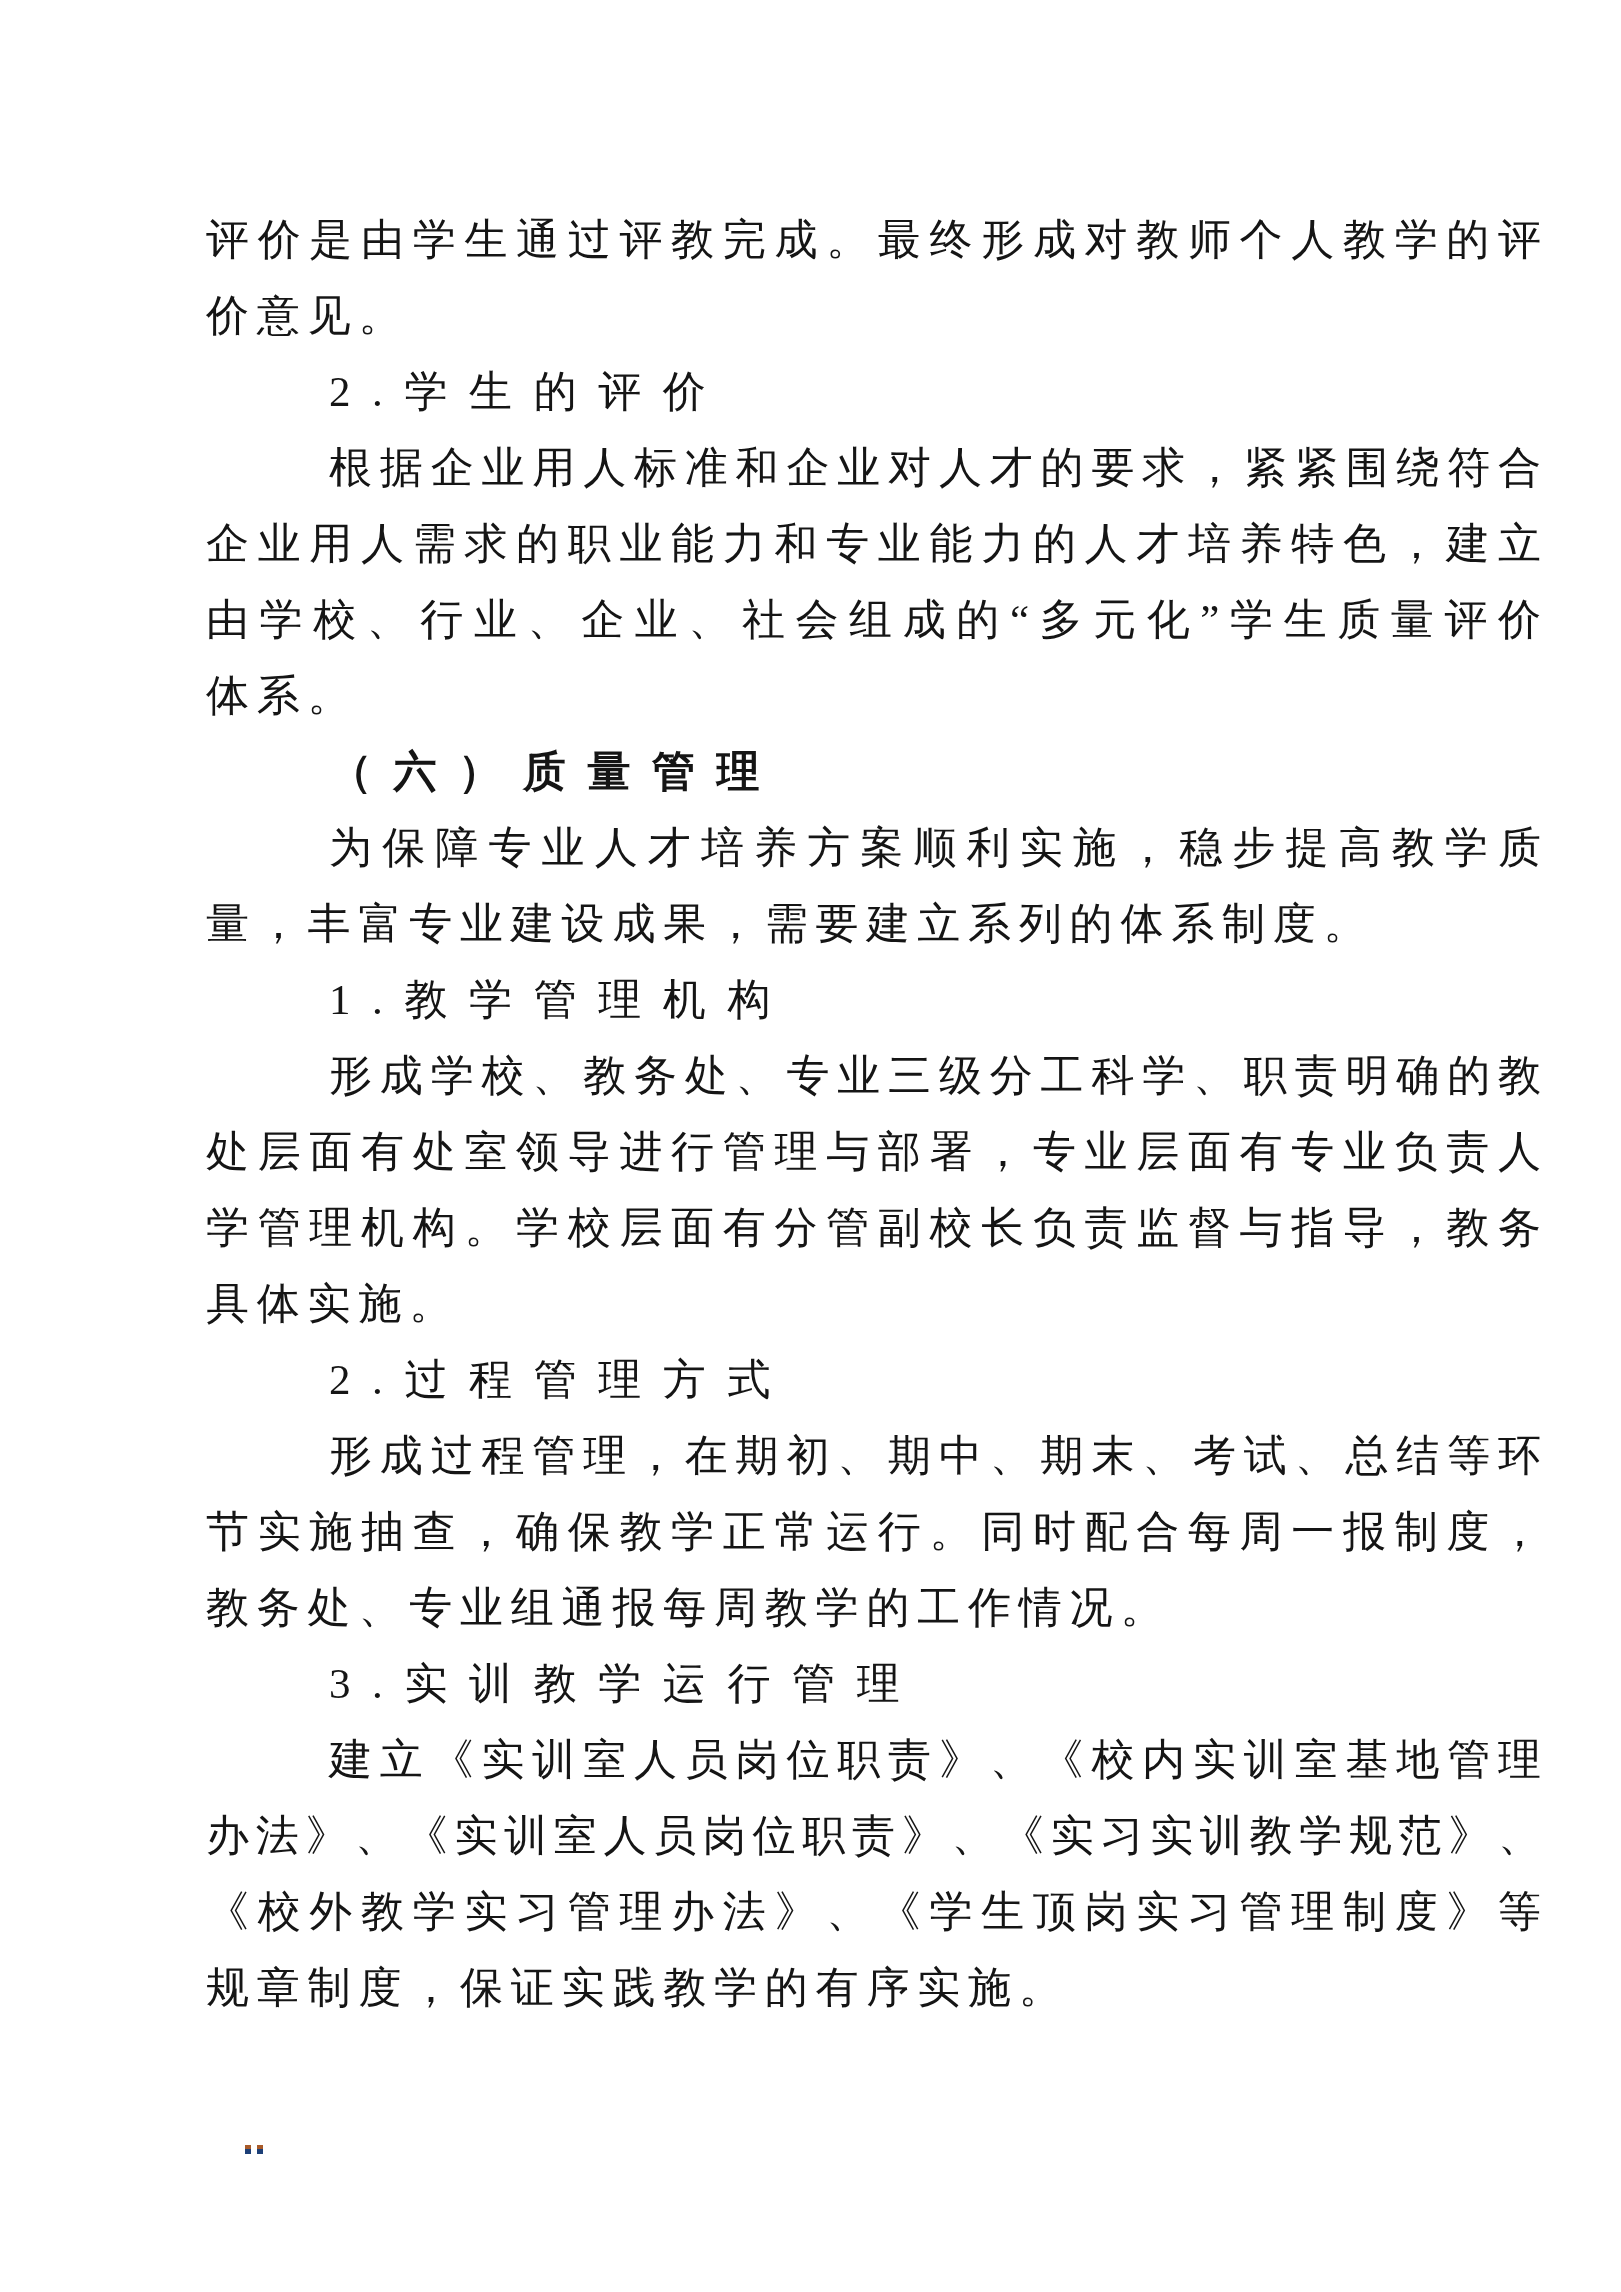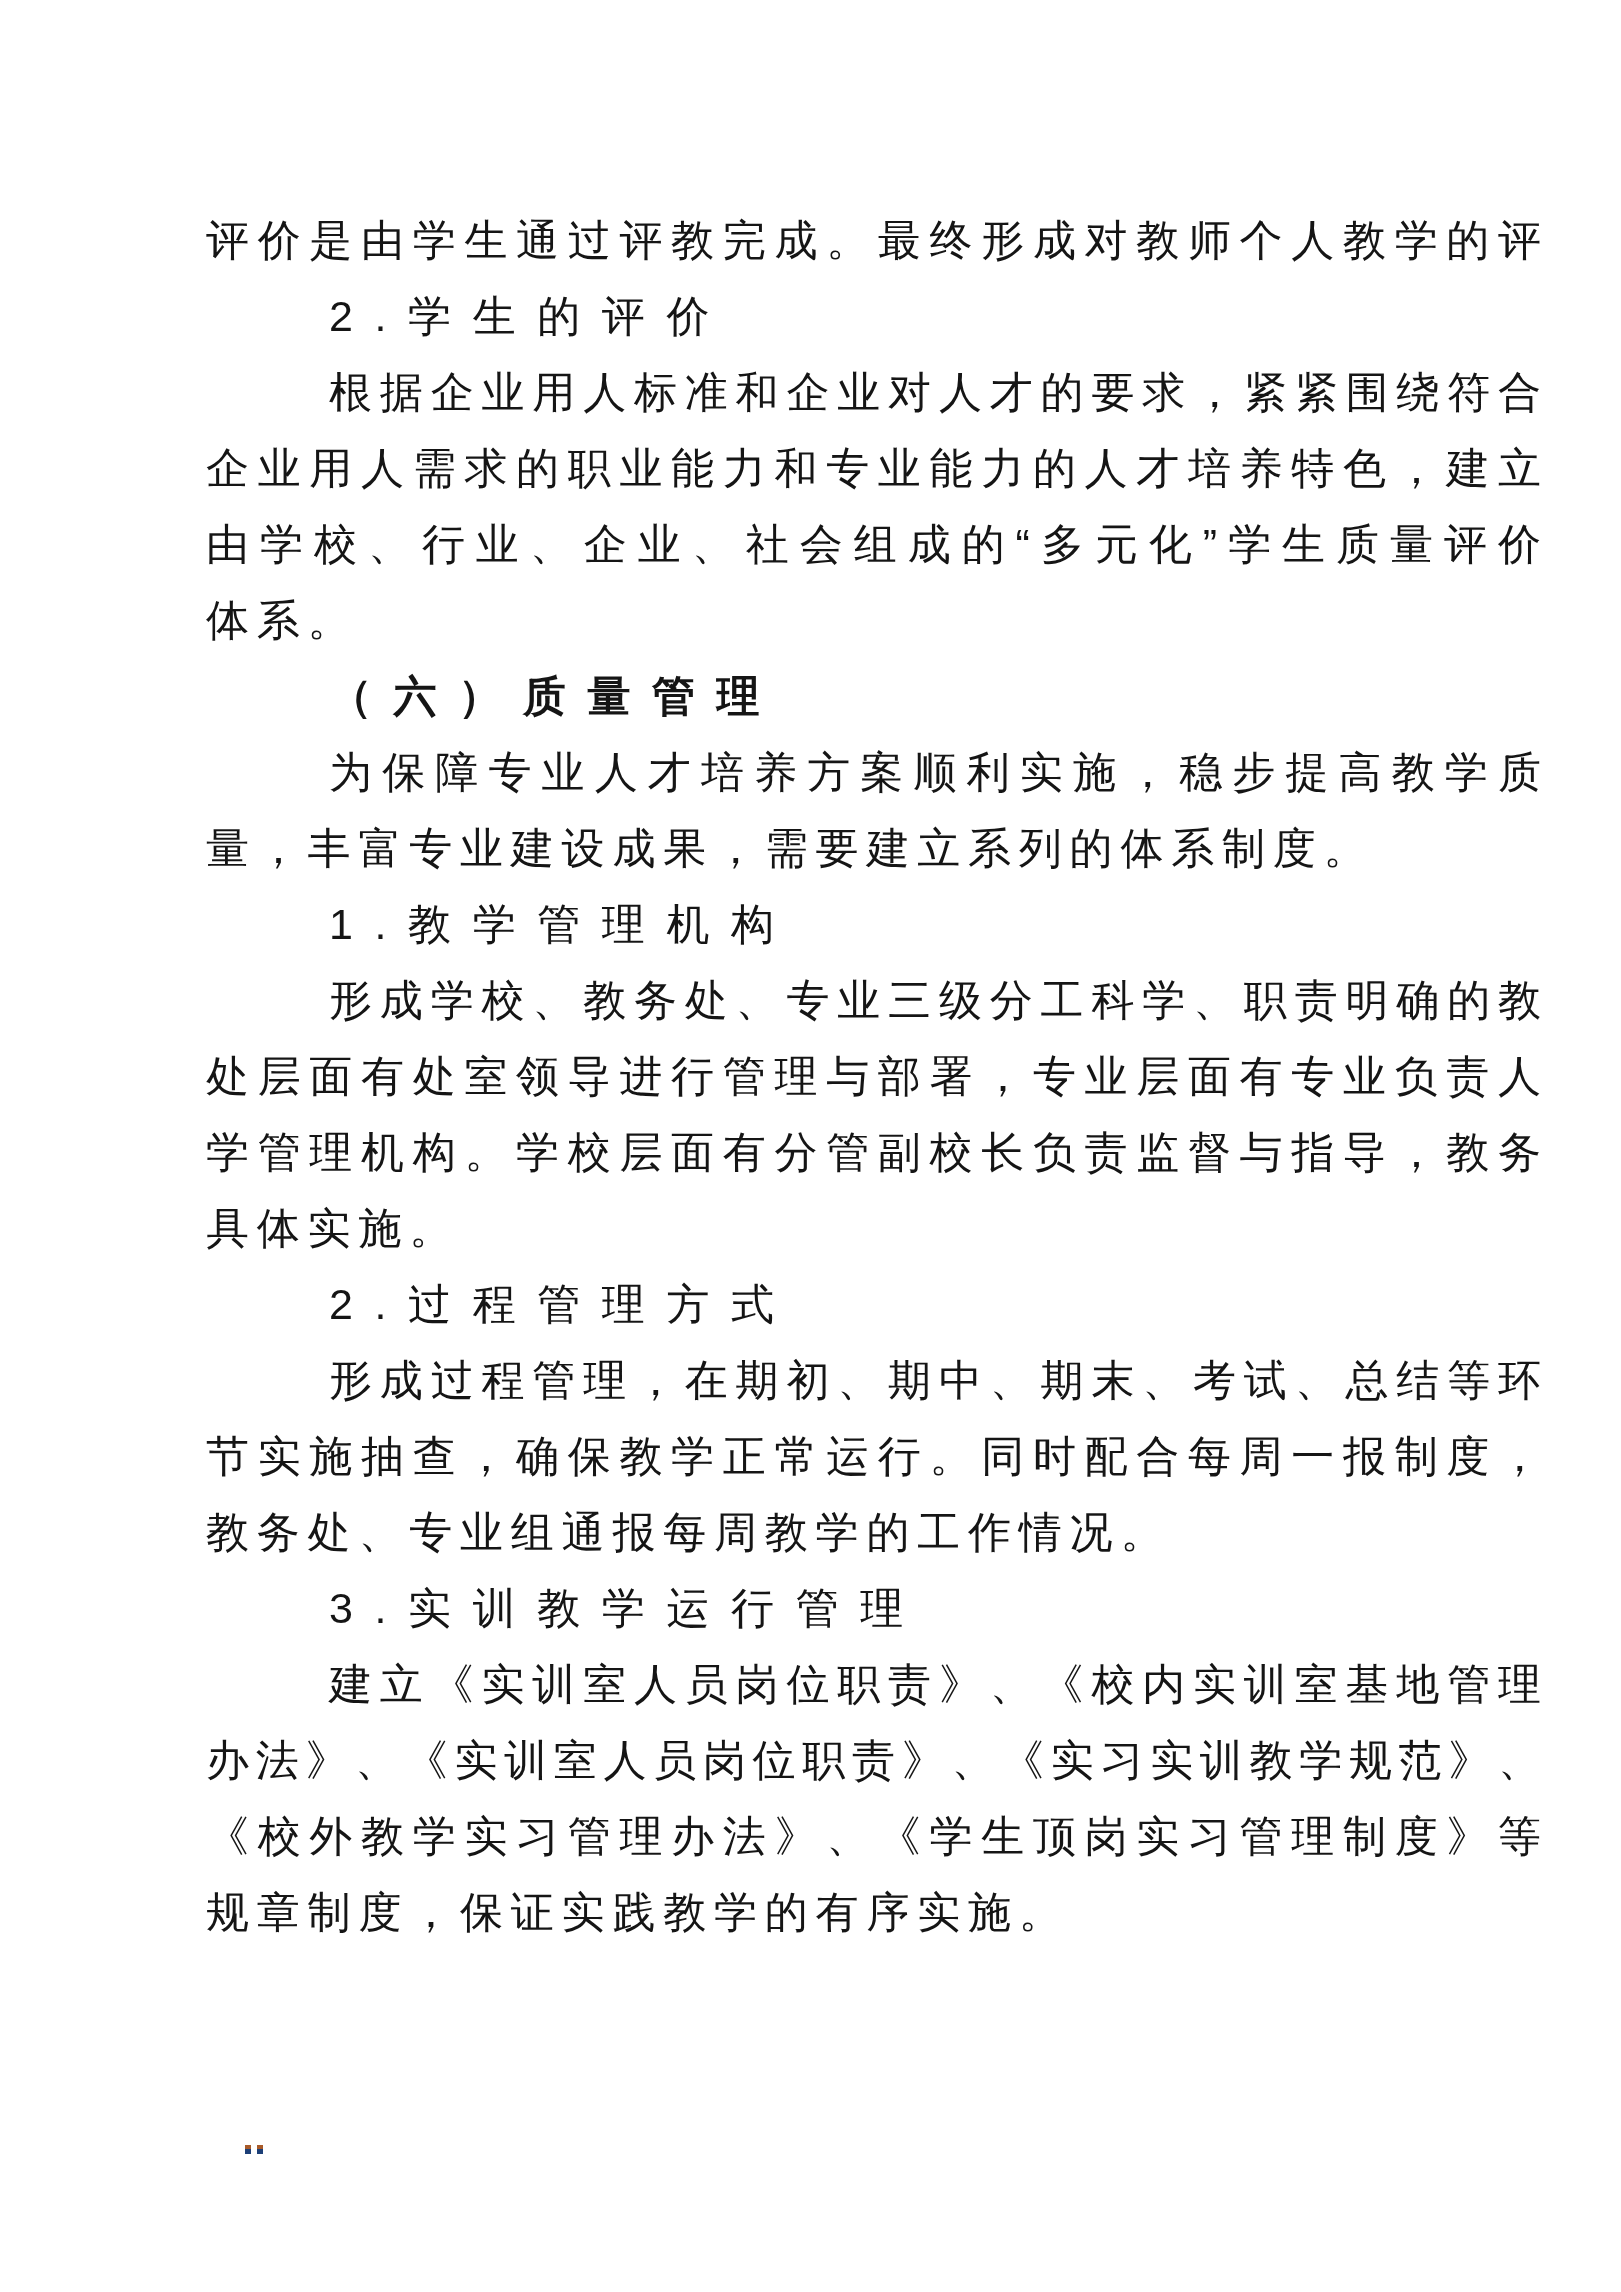--- a/index.html
+++ b/index.html
@@ -1,21 +1,21 @@
 <!DOCTYPE html>
 <html><head>
 <meta charset="utf-8">
 <style>
   html,body { margin:0; padding:0; background:#e8e8e8; }
   .page {
     position:relative;
     width:1621px; height:2293px;
     margin:0 auto;
     background:#ffffff;
-    font-family:Liberation Sans, sans-serif;
+    font-family:Liberation Serif, serif;
     color:#151515;
     overflow:hidden;
   }
   .content {
     position:absolute;
     left:206px; top:202px;
     width:1335px;
   }
   .line {
     height:76px;
@@ -45,20 +45,21 @@
     width:5.9px; height:8.8px;
     background:linear-gradient(to bottom,#a85a28 0%,#a85a28 45%,#1c3f77 45%,#1c3f77 100%);
   }
 </style>
 </head>
 <body>
 
 <div class="page">
   <div class="content">
       <div class="line justify">评价是由学生通过评教完成。最终形成对教师个人教学的评</div>
+      <div class="line">价意见。</div>
       <div class="line indent wide">2.学生的评价</div>
       <div class="line justify indent">根据企业用人标准和企业对人才的要求，紧紧围绕符合</div>
       <div class="line justify">企业用人需求的职业能力和专业能力的人才培养特色，建立</div>
       <div class="line justify">由学校、行业、企业、社会组成的“多元化”学生质量评价</div>
       <div class="line">体系。</div>
       <div class="line indent bold wide">（六）质量管理</div>
       <div class="line justify indent">为保障专业人才培养方案顺利实施，稳步提高教学质</div>
       <div class="line">量，丰富专业建设成果，需要建立系列的体系制度。</div>
       <div class="line indent wide">1.教学管理机构</div>
       <div class="line justify indent">形成学校、教务处、专业三级分工科学、职责明确的教</div>

